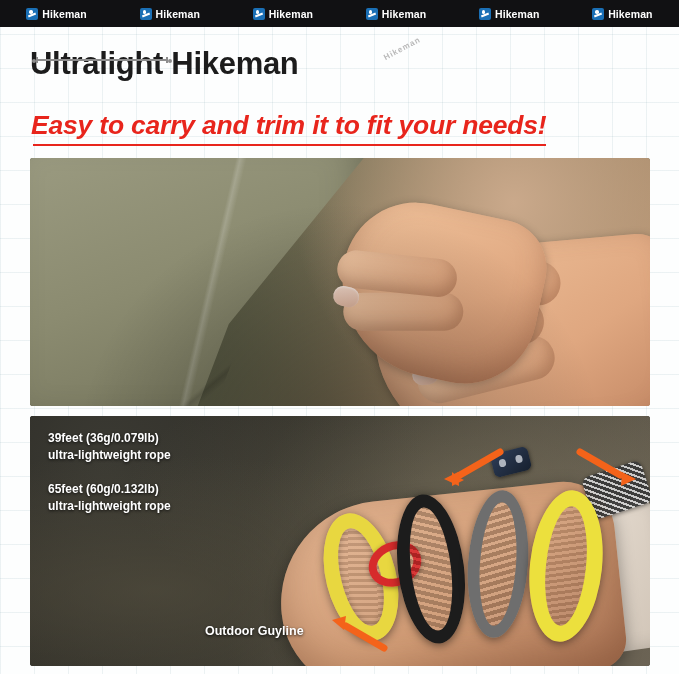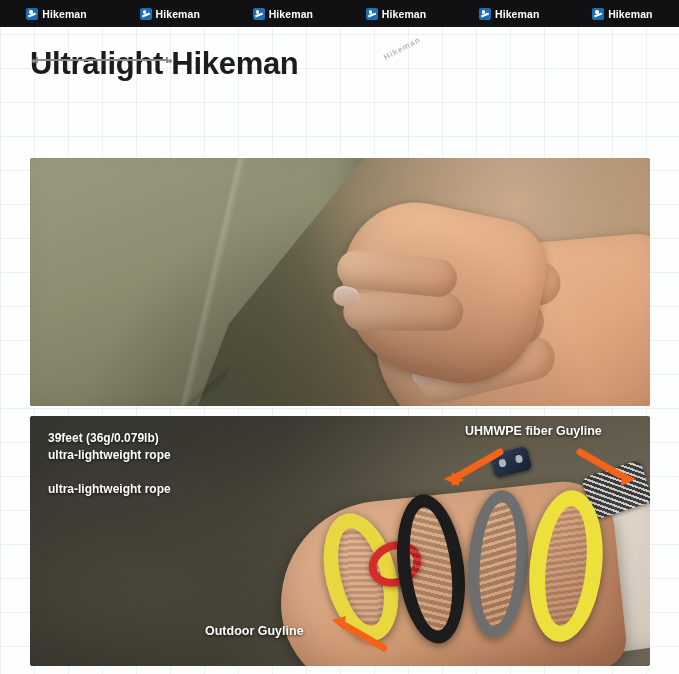--- a/index.html
+++ b/index.html
@@ -320,20 +320,24 @@
   </div>
 
   <div class="rule">
     <span class="dot l"></span>
     <span class="dot r"></span>
     <span class="cap l"></span>
     <span class="cap r"></span>
     <span class="bar"></span>
   </div>
 
+  <div class="subhead">
+    <span>Easy to carry and trim it to fit your needs!</span>
+    <span class="underline"></span>
+  </div>
 
   <div class="photo1">
     <div class="p1-bg"></div>
     <div class="tarp"></div>
     <div class="tarp-seam"></div>
 
     <div class="hand right">
       <div class="finger f1"></div>
       <div class="finger f2"></div>
       <div class="finger f3"></div>
@@ -377,21 +381,21 @@
       <path d="M64 36 L26 14" stroke="#f4631a" stroke-width="7" stroke-linecap="round"></path>
       <path d="M24 18 L12 8 L26 4 Z" fill="#f4631a"></path>
     </svg>
 
     <div class="spec-panel">
       <div class="spec-block">
         <div class="spec-line">39feet (36g/0.079lb)</div>
         <div class="spec-line">ultra-lightweight rope</div>
       </div>
       <div class="spec-block">
+        <div class="spec-line">65feet (60g/0.132lb)</div>
         <div class="spec-line">ultra-lightweight rope</div>
       </div>
     </div>
 
-    <div class="callout top">UHMWPE fiber Guyline</div>
     <div class="callout bottom">Outdoor Guyline</div>
   </div>
 
 </div>
 
 </body></html>

